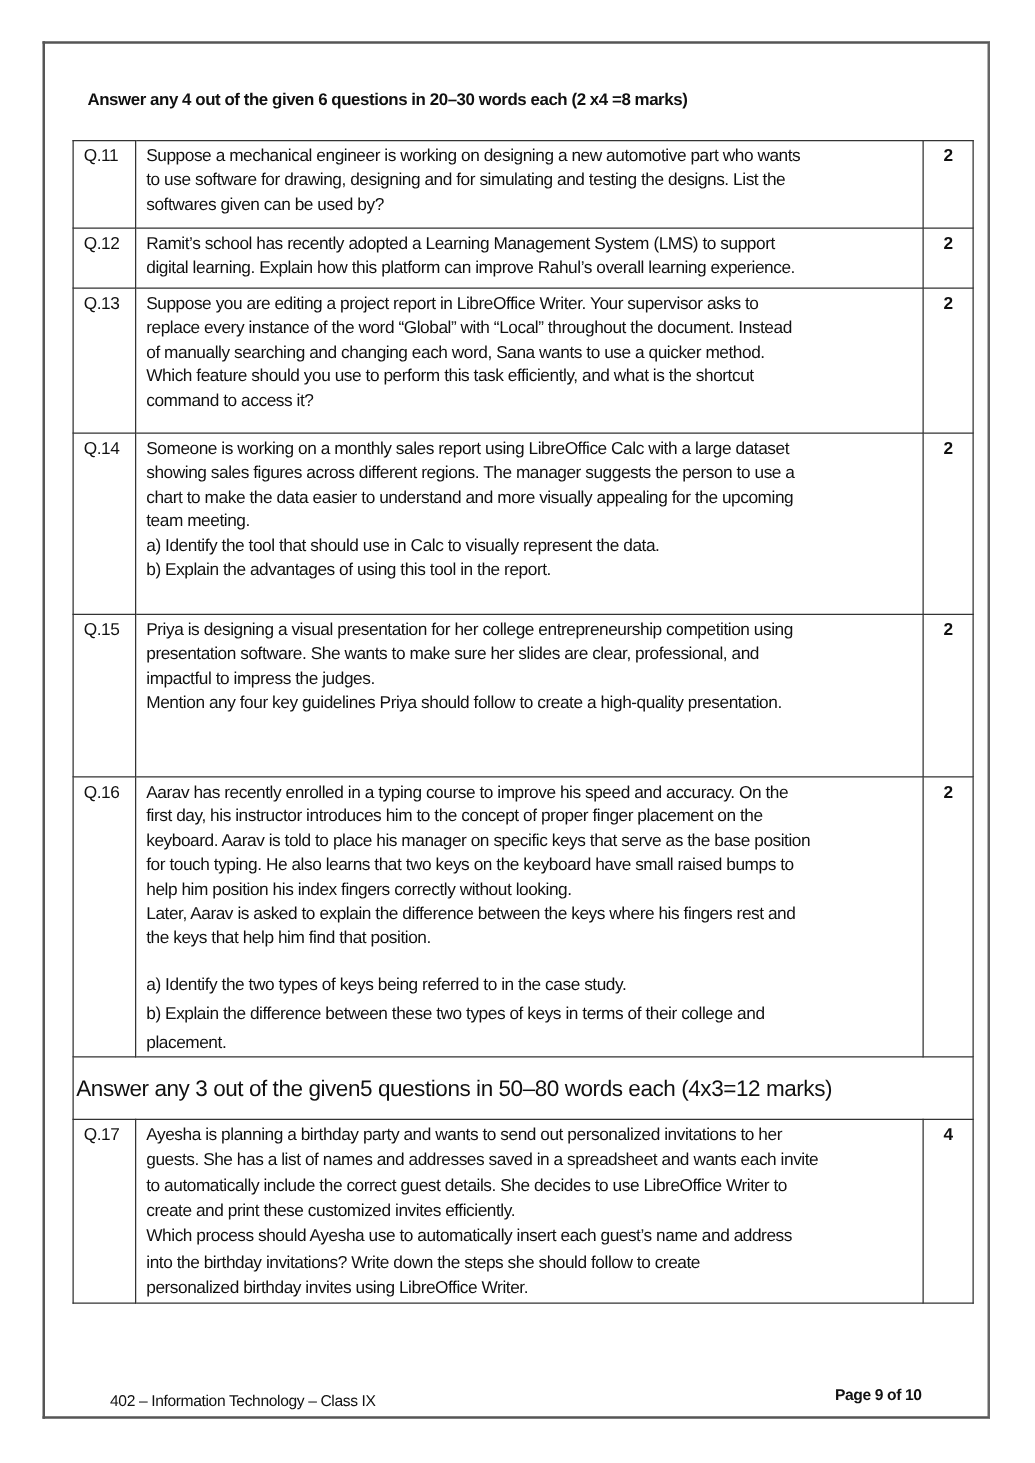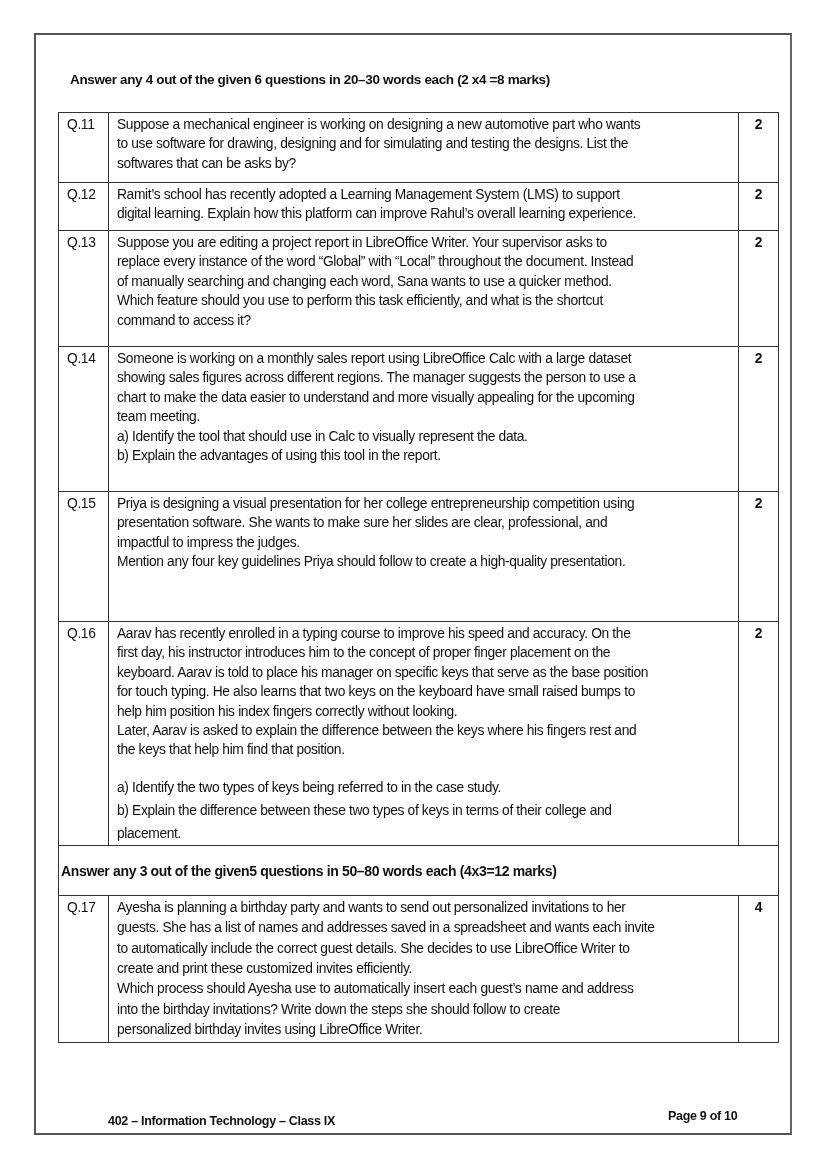--- a/index.html
+++ b/index.html
@@ -61,35 +61,34 @@
     }
     td.marks {
       width: 38px;
       text-align: center;
       font-weight: bold;
       padding-top: 2px !important;
     }
     .line { display: block; white-space: nowrap; }
     .spacer { display: block; }
     tr.section-row td {
-      font-weight: bold;
-      font-size: 14px;
+      font-weight: normal;
+      font-size: 18px;
       padding: 16px 0 0 2px !important;
       height: 34px;
       box-sizing: border-box;
       border-top: 1.5px solid #222;
     }
     .footer-left {
       position: absolute;
       left: 88px;
       top: 1114px;
       font-size: 12.5px;
-      font-weight: bold;
+      font-weight: normal;
       letter-spacing: -0.3px;
-      margin-left: 20px;
     }
     .footer-right {
       position: absolute;
       left: 668px;
       top: 1109px;
       font-size: 12.5px;
       font-weight: bold;
       letter-spacing: -0.3px;
       text-align: center;
     }
@@ -107,21 +106,21 @@
     <col style="width:630px">
     <col style="width:40px">
   </colgroup>
   <tbody>
 
     <tr style="height:70px">
       <td class="qno">Q.11</td>
       <td class="qtext">
         <span class="line">Suppose a mechanical engineer is working on designing a new automotive part who wants</span>
         <span class="line">to use software for drawing, designing and for simulating and testing the designs. List the</span>
-        <span class="line">softwares that can be asks by?</span>
+        <span class="line">softwares given can be used by?</span>
       </td>
       <td class="marks">2</td>
     </tr>
 
     <tr style="height:48px">
       <td class="qno">Q.12</td>
       <td class="qtext">
         <span class="line">Ramit’s school has recently adopted a Learning Management System (LMS) to support</span>
         <span class="line">digital learning. Explain how this platform can improve Rahul’s overall learning experience.</span>
       </td>

